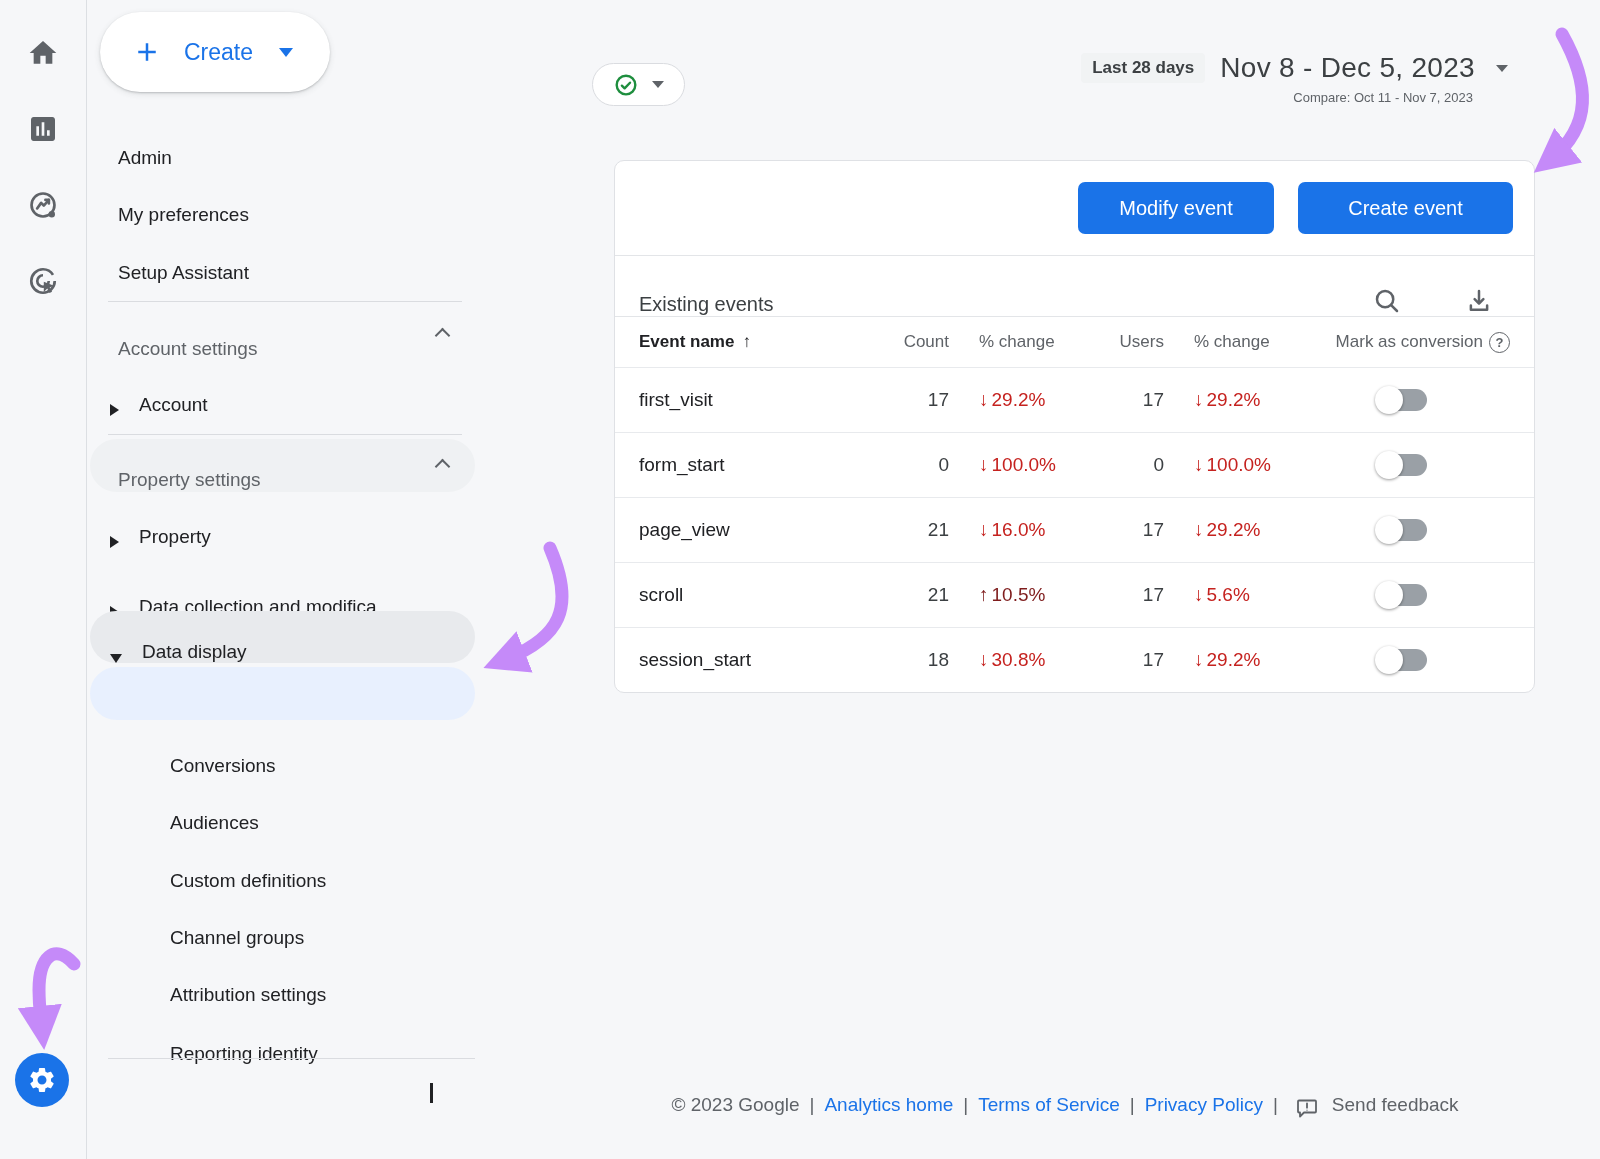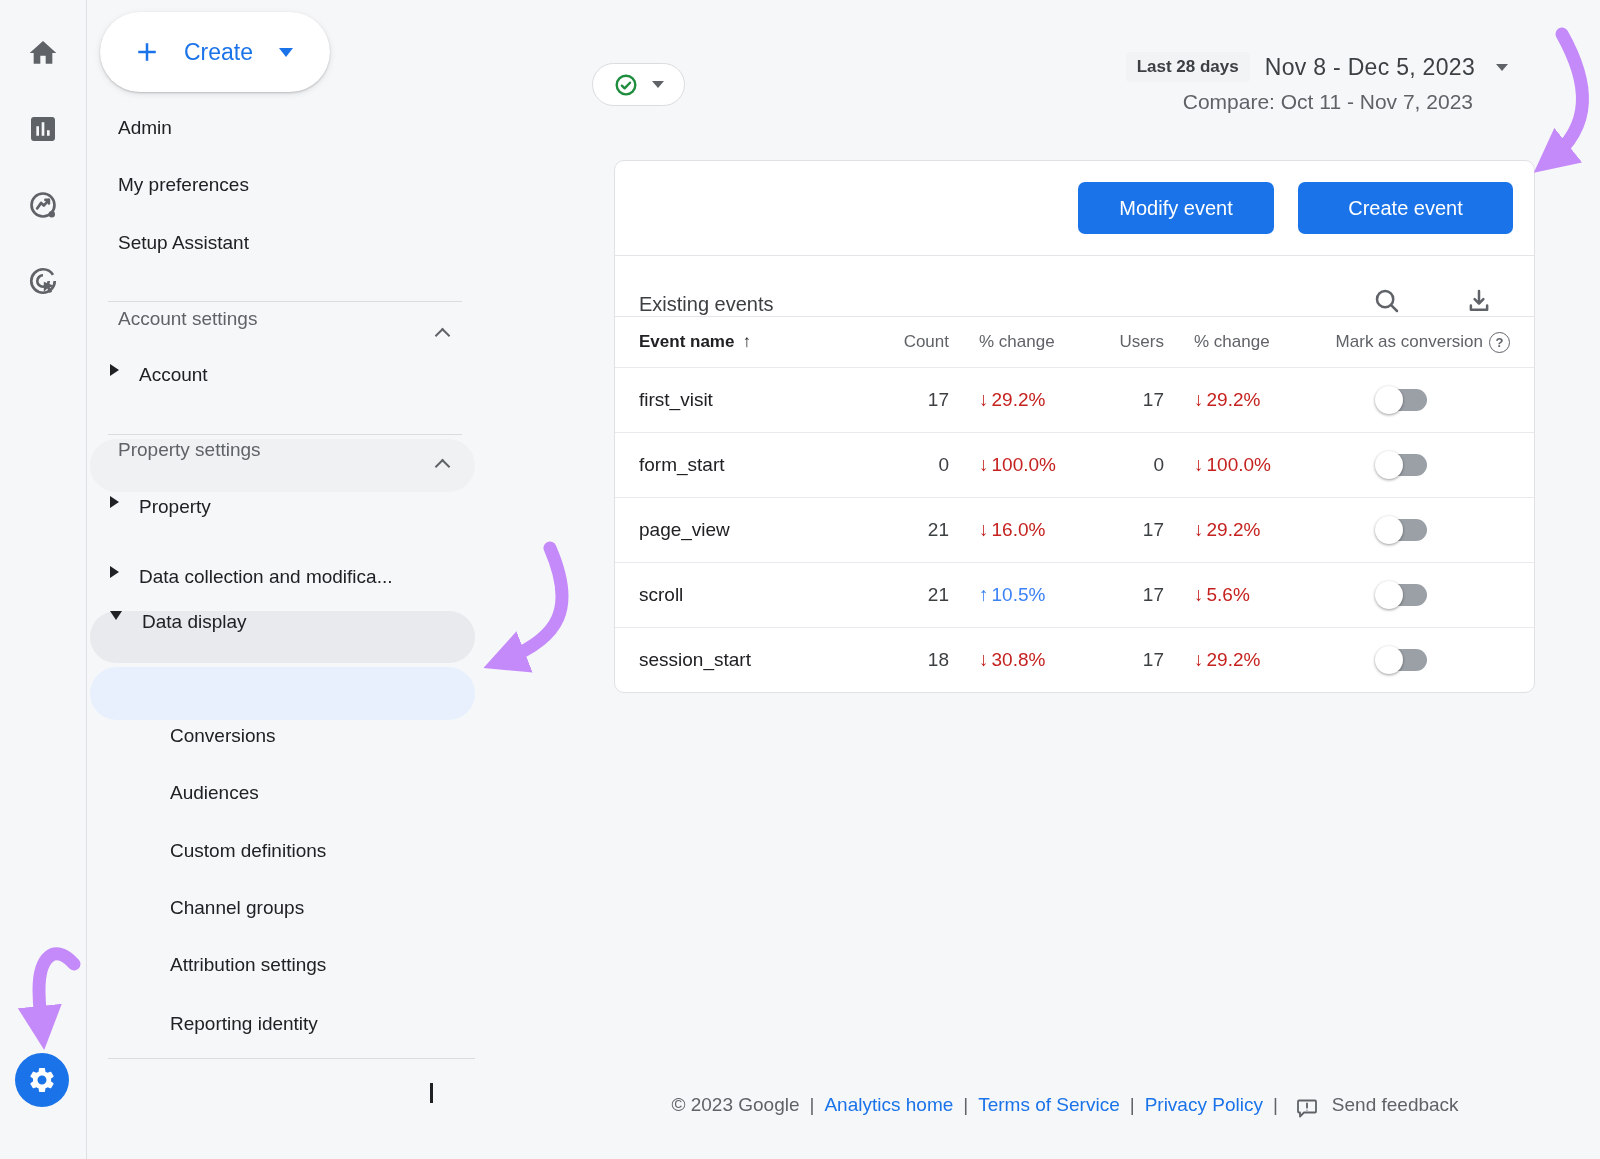--- a/index.html
+++ b/index.html
@@ -21,21 +21,21 @@
 
   
   .sidebar { position:absolute; left:87px; top:0; bottom:0; width:393px; }
   .create-pill { position:absolute; left:13px; top:12px; width:230px; height:80px; background:#fff; border-radius:40px;
                  box-shadow:0 1px 2px rgba(60,64,67,.25), 0 2px 6px rgba(60,64,67,.12);
                  display:flex; align-items:center; padding-left:32px; cursor:pointer; }
   .create-pill svg { width:30px; height:30px; }
   .create-label { color:#1a73e8; font-size:23px; font-weight:500; margin-left:22px; }
   .create-caret { width:0; height:0; border-top:9px solid #1a73e8; border-left:7px solid transparent; border-right:7px solid transparent; margin-left:26px; }
 
-  .nav-item { position:absolute; left:0; width:393px; height:52px; display:flex; align-items:flex-start; font-size:19px; cursor:pointer; }
+  .nav-item { position:absolute; left:0; width:393px; height:52px; display:flex; align-items:flex-end; font-size:19px; cursor:pointer; }
   .nav-item.plain  { padding-left:31px; font-weight:500; color:#202124; }
   .nav-item.header { padding-left:31px; font-weight:400; color:#5f6368; cursor:pointer; }
   .nav-item.expand { padding-left:23px; font-weight:500; color:#202124; }
   .nav-item.child  { padding-left:83px; font-weight:500; color:#202124; }
   .nav-item.child.active { color:#1a73e8; }
   .expand .label { margin-left:20px; }
 
   .pill-bg { position:absolute; left:3px; width:385px; border-radius:28px; }
   .divider { position:absolute; left:21px; width:354px; height:1px; background:#dadce0; }
 
@@ -48,23 +48,23 @@
   
   .main { position:absolute; left:480px; top:0; right:0; bottom:0; }
 
   .status-pill { position:absolute; left:112px; top:63px; width:93px; height:43px; background:#fff; border:1px solid #dadce0;
                  border-radius:22px; display:flex; align-items:center; justify-content:center; gap:13px; cursor:pointer; }
   .status-pill svg { width:26px; height:26px; }
   .tri-down-gray { width:0; height:0; border-top:7px solid #5f6368; border-left:6px solid transparent; border-right:6px solid transparent; }
 
   .date-row { position:absolute; right:92px; top:52px; display:flex; align-items:center; cursor:pointer; }
   .date-chip { background:#f1f3f4; border-radius:4px; padding:5px 11px; font-size:17px; font-weight:700; color:#3c4043; }
-  .date-range { font-size:23px; font-weight:500; color:#3c4043; margin-left:15px; letter-spacing:.3px; }
+  .date-range { font-size:28px; font-weight:500; color:#3c4043; margin-left:15px; letter-spacing:.3px; }
   .date-caret { margin-left:21px; }
-  .compare-line { position:absolute; right:127px; top:90px; font-size:21px; color:#5f6368; }
+  .compare-line { position:absolute; right:127px; top:90px; font-size:13px; color:#5f6368; }
 
   
   .card { position:absolute; left:134px; top:160px; width:921px; background:#fff; border:1px solid #dfe1e5; border-radius:10px; overflow:hidden; }
   .card-actions { height:94px; display:flex; align-items:center; justify-content:flex-end; gap:24px; padding-right:21px; }
   .btn { height:52px; border:none; border-radius:7px; background:#1a73e8; color:#fff; font-family:inherit; font-size:20px; font-weight:500; cursor:pointer; }
   .btn.modify { width:196px; } .btn.create { width:215px; }
 
   .card-bar { height:62px; border-top:1px solid #e3e5e8; border-bottom:1px solid #e3e5e8; display:flex; align-items:flex-end; }
   .card-title { font-size:20px; color:#3c4043; padding-left:24px; }
   .bar-icons { margin-left:auto; display:flex; gap:62px; padding-right:40px; }
@@ -80,21 +80,21 @@
   .th-conv { display:flex; align-items:center; justify-content:flex-end; gap:6px; }
   .help-circle { width:21px; height:21px; border:1.5px solid #5f6368; border-radius:50%; font-size:13px; font-weight:700; color:#5f6368;
                  display:flex; align-items:center; justify-content:center; }
 
   .trow { height:65px; border-top:1px solid #e8eaed; font-size:19px; }
   .trow .ev-name { color:#202124; }
   .trow .num { color:#3c4043; }
   .delta { font-weight:500; font-size:19px; white-space:nowrap; }
   .delta::before { font-weight:700; margin-right:3px; }
   .delta.down { color:#c5221f; } .delta.down::before { content:"↓"; }
-  .delta.up   { color:#3b82f6; } .delta.up::before   { content:"↑"; }
+  .delta.up   { color:#7f1d1d; } .delta.up::before   { content:"↑"; }
 
   .conv-cell { display:flex; justify-content:center; }
   .toggle { width:54px; height:28px; position:relative; cursor:pointer; }
   .toggle .track { position:absolute; left:6px; top:3px; width:46px; height:22px; background:#9aa0a6; border-radius:12px; }
   .toggle .thumb { position:absolute; left:0; top:0; width:28px; height:28px; background:#fff; border-radius:50%;
                    box-shadow:0 1px 3px rgba(0,0,0,.4); }
 
   
   .footer { position:absolute; left:0; right:0; top:1094px; display:flex; align-items:center; justify-content:center;
             padding-left:50px; font-size:19px; color:#5f6368; gap:10px; }

